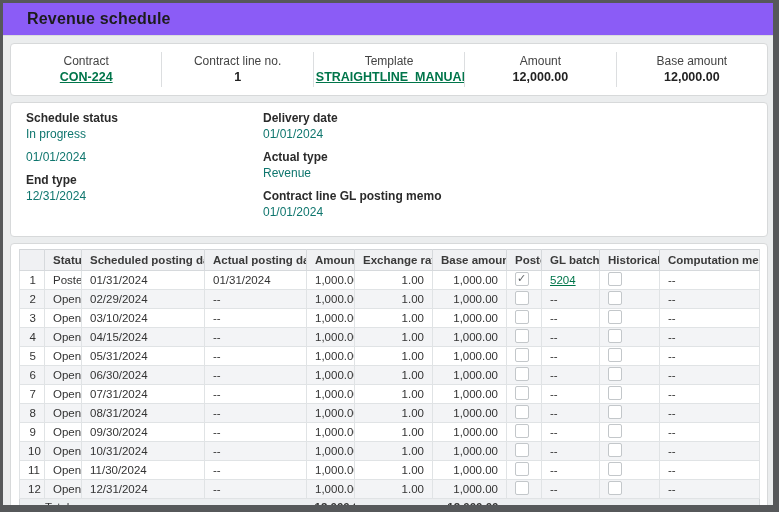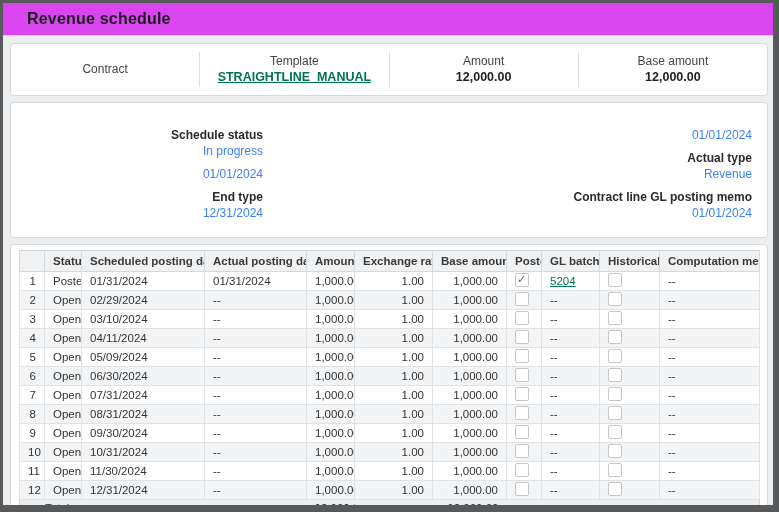--- a/index.html
+++ b/index.html
@@ -3,43 +3,43 @@
 <meta charset="utf-8">
 <style>
   html,body{margin:0;padding:0;}
   body{
     width:779px;height:512px;box-sizing:border-box;overflow:hidden;
     font-family:"Liberation Sans", sans-serif;
     background:#ebedee;
     border:solid #56585a;border-width:3px 6px 7px 3px;
   }
   .topbar{
-    background:#d946ef;height:32px;display:flex;align-items:center;
+    background:#8b5cf6;height:32px;display:flex;align-items:center;
     padding-left:24px;border-bottom:1px solid #dadcdd;
   }
   .page-title{font-size:16px;font-weight:bold;color:#1c1c1c;margin:0;letter-spacing:.2px;}
   .content{padding:7px 5px 0 7px;}
   .card{
     background:#ffffff;border:1px solid #d7d9da;border-radius:4px;margin-bottom:6px;
   }
   
   .summary{display:flex;align-items:stretch;height:53px;box-sizing:border-box;padding:8px 0;}
   .sum-col{
     flex:1;min-width:0;text-align:center;border-right:1px solid #dcdee0;
     display:flex;flex-direction:column;justify-content:center;gap:2px;padding:0 2px;overflow:hidden;
   }
   .sum-col:last-child{border-right:none;}
   .sum-label{font-size:12px;color:#444;line-height:13px;white-space:nowrap;}
   .sum-value{font-size:12.5px;font-weight:bold;color:#222;line-height:15px;white-space:nowrap;}
   .green-link{color:#00754a;text-decoration:underline;cursor:pointer;}
   
-  .details{padding:25px 15px 8px 15px;display:grid;grid-template-columns:237px 1fr;text-align:right;}
+  .details{padding:8px 15px 8px 15px;display:grid;grid-template-columns:237px 1fr;}
   .pair{margin-bottom:9px;}
   .pair-label{font-size:12px;font-weight:bold;color:#2b2b2b;line-height:14px;margin-bottom:2px;}
-  .pair-value{font-size:12px;color:#3b82f6;line-height:14px;}
+  .pair-value{font-size:12px;color:#0f766e;line-height:14px;}
   
   .table-card{padding:5px 8px 6px 8px;}
   table{border-collapse:collapse;table-layout:fixed;width:740px;font-size:11.5px;color:#333;
         border:1px solid #d2d5d8;}
   th{
     background:#f0f1f3;font-weight:bold;text-align:left;color:#3a3a3a;
     height:20px;padding:0 8px;border:1px solid #d6d9dc;border-top:none;white-space:nowrap;overflow:hidden;
   }
   td{
     height:18px;padding:0 8px;border:1px solid #e0e3e5;background:#fff;
@@ -67,20 +67,25 @@
 
 <header class="topbar">
   <h1 class="page-title">Revenue schedule</h1>
 </header>
 
 <div class="content">
 
   <section class="card summary" id="summary-card">
       <div class="sum-col">
         <div class="sum-label">Contract</div>
+        <div class="sum-value green-link">CON-224</div>
+      </div>
+      <div class="sum-col">
+        <div class="sum-label">Contract line no.</div>
+        <div class="sum-value">1</div>
       </div>
       <div class="sum-col">
         <div class="sum-label">Template</div>
         <div class="sum-value green-link">STRAIGHTLINE_MANUAL</div>
       </div>
       <div class="sum-col">
         <div class="sum-label">Amount</div>
         <div class="sum-value">12,000.00</div>
       </div>
       <div class="sum-col">
@@ -98,20 +103,21 @@
         <div class="pair">
           <div class="pair-value">01/01/2024</div>
         </div>
         <div class="pair">
           <div class="pair-label">End type</div>
           <div class="pair-value">12/31/2024</div>
         </div>
       </div>
     <div id="details-right">
         <div class="pair">
+          <div class="pair-label">Delivery date</div>
           <div class="pair-value">01/01/2024</div>
         </div>
         <div class="pair">
           <div class="pair-label">Actual type</div>
           <div class="pair-value">Revenue</div>
         </div>
         <div class="pair">
           <div class="pair-label">Contract line GL posting memo</div>
           <div class="pair-value">01/01/2024</div>
         </div>
@@ -184,34 +190,34 @@
             <td class="r">1.00</td>
             <td class="r">1,000.00</td>
             <td><span class="checkbox"></span></td>
             <td>--</td>
             <td><span class="checkbox"></span></td>
             <td>--</td>
           </tr>
           <tr class="zebra">
             <td class="num">4</td>
             <td>Open</td>
-            <td>04/11/2024</td>
+            <td>04/15/2024</td>
             <td>--</td>
             <td class="r">1,000.00</td>
             <td class="r">1.00</td>
             <td class="r">1,000.00</td>
             <td><span class="checkbox"></span></td>
             <td>--</td>
             <td><span class="checkbox"></span></td>
             <td>--</td>
           </tr>
           <tr>
             <td class="num">5</td>
             <td>Open</td>
-            <td>05/09/2024</td>
+            <td>05/31/2024</td>
             <td>--</td>
             <td class="r">1,000.00</td>
             <td class="r">1.00</td>
             <td class="r">1,000.00</td>
             <td><span class="checkbox"></span></td>
             <td>--</td>
             <td><span class="checkbox"></span></td>
             <td>--</td>
           </tr>
           <tr class="zebra">

